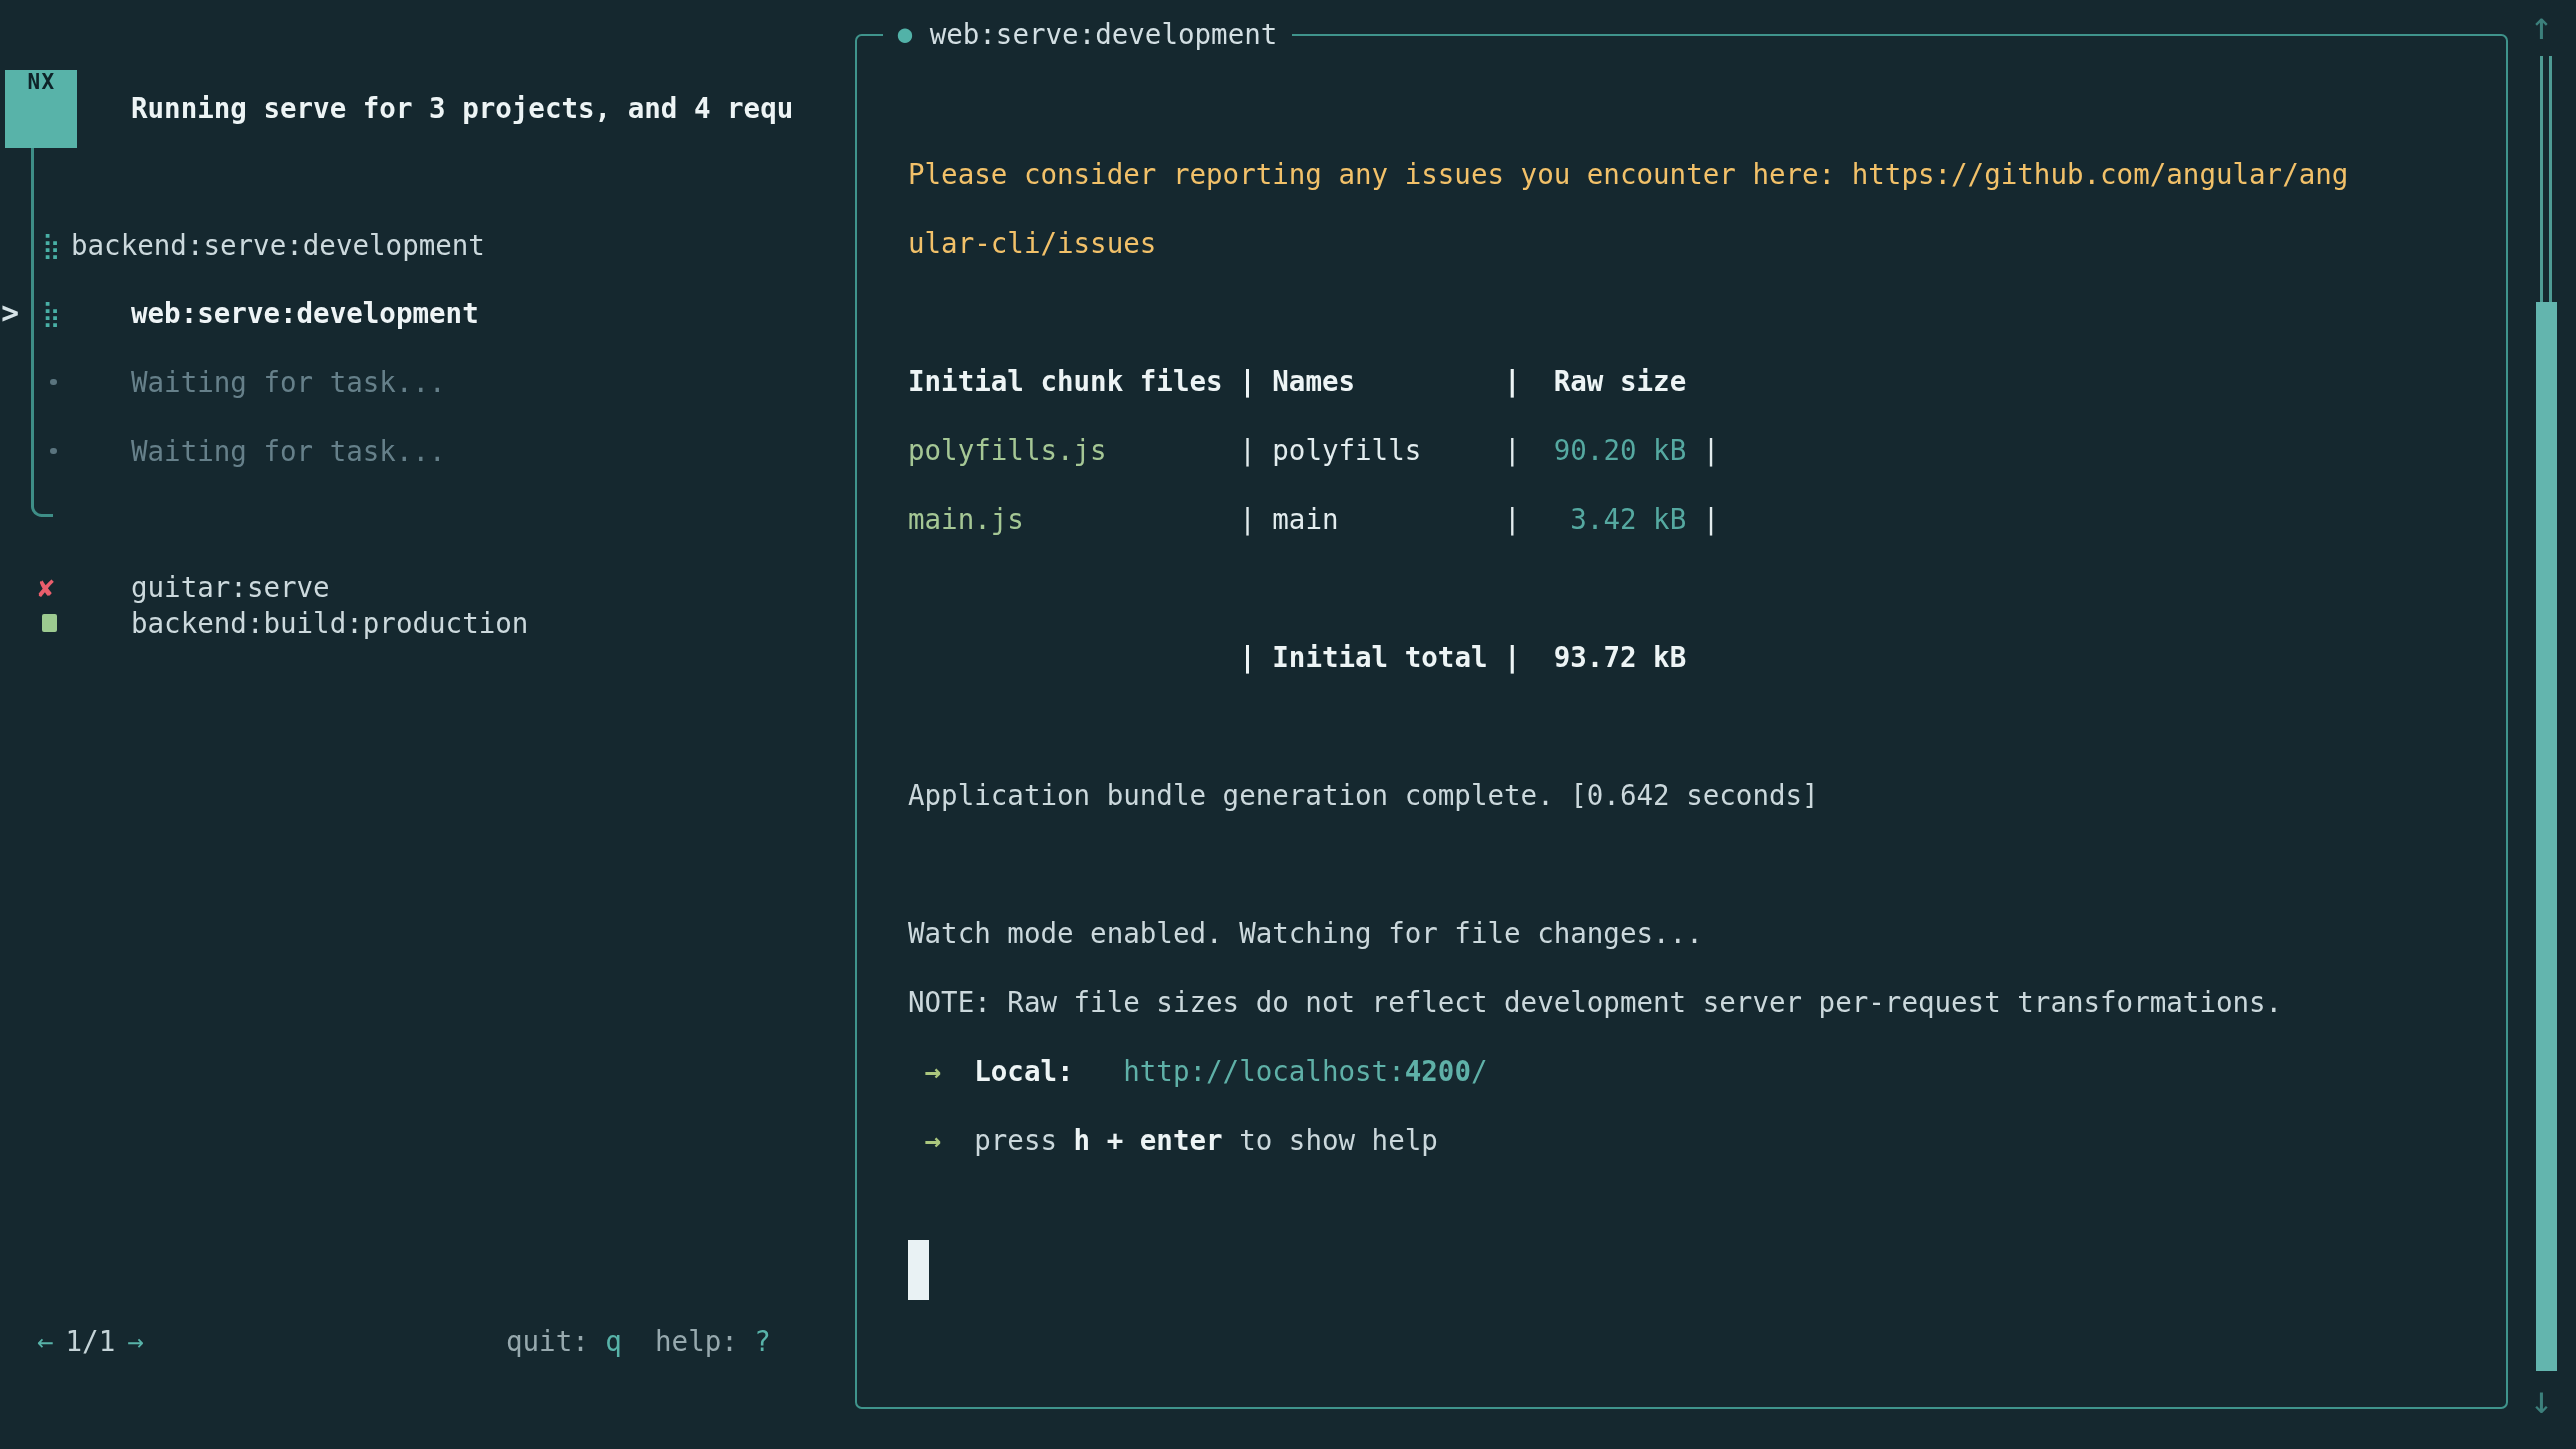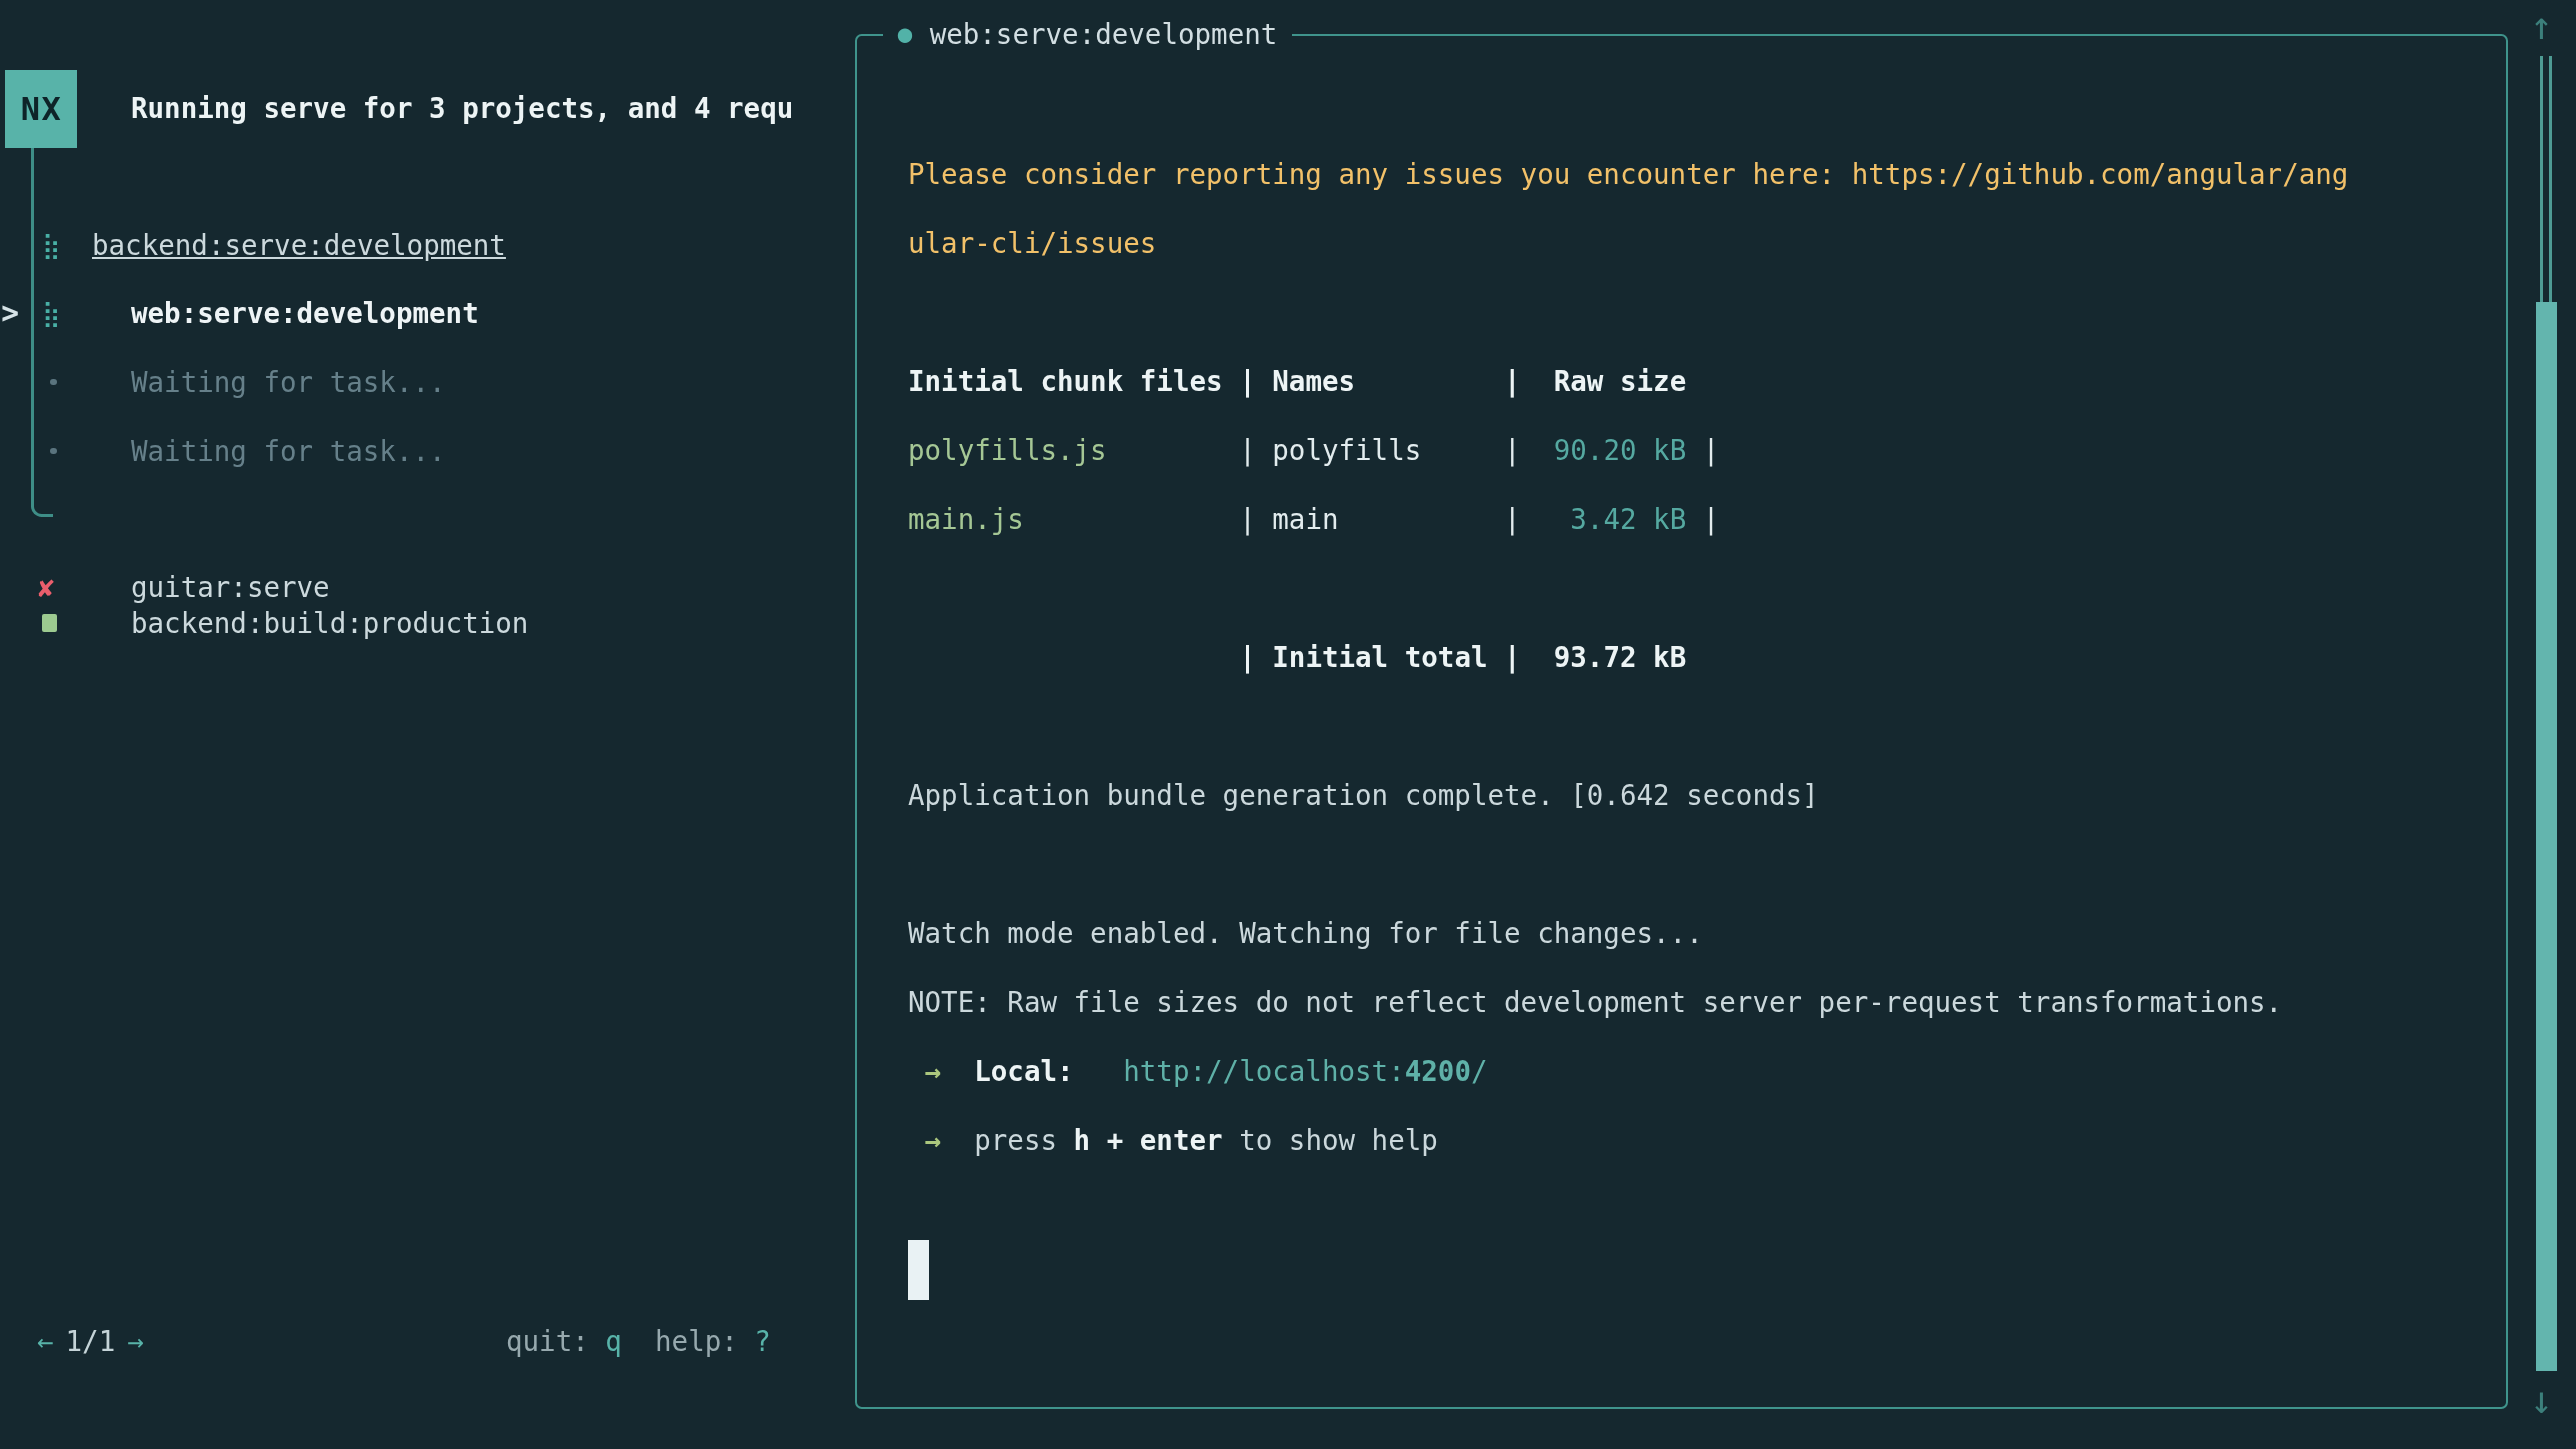--- a/index.html
+++ b/index.html
@@ -6,22 +6,22 @@
   #screen{
     position:relative;width:2576px;height:1449px;overflow:hidden;
     background:#15282f;
     font-family:"DejaVu Sans Mono","Liberation Mono",monospace;
     font-size:27.5px;color:#cbd8dc;
   }
   .abs{position:absolute;}
   
   #nx-logo{
     left:5.4px;top:70px;width:72px;height:78px;background:#58b3a9;
-    display:flex;align-items:center;justify-content:center;
-    color:#0e2328;font-weight:bold;font-size:32px;letter-spacing:1.3px;
+    display:flex;justify-content:center;
+    color:#0e2328;font-weight:bold;font-size:21px;letter-spacing:1.3px;
   }
   #tree-trunk{
     left:31px;top:148px;width:19px;height:366px;
     border-left:3.4px solid #3e8e87;border-bottom:3.4px solid #3e8e87;
     border-bottom-left-radius:10.7px;
   }
   #sidebar-title{
     left:131px;top:74px;height:67px;display:flex;align-items:center;
     font-weight:bold;color:#edf4f5;white-space:pre;
   }
@@ -80,21 +80,21 @@
     <span>NX</span>
   </div>
   <div class="abs" id="tree-trunk"></div>
 
   <div class="abs" id="sidebar-title">
     <span>Running serve for 3 projects, and 4 requ</span>
   </div>
 
   <div class="abs task-row" style="left:0;top:211px;">
     <span class="spinner">⣷</span>
-    <span class="task-label" style="margin-left:92px;text-decoration:underline;">backend:serve:development</span>
+    <span class="task-label" style="margin-left:71px;">backend:serve:development</span>
   </div>
   <div class="abs task-row" style="left:0;top:279px;">
     <span class="caret">&gt;</span>
     <span class="spinner">⣷</span>
     <span class="task-label selected" style="margin-left:131px;">web:serve:development</span>
   </div>
   <div class="abs task-row" style="left:0;top:348px;">
     <span class="wait-dot"></span>
     <span class="task-label dim" style="margin-left:131px;">Waiting for task...</span>
   </div>

